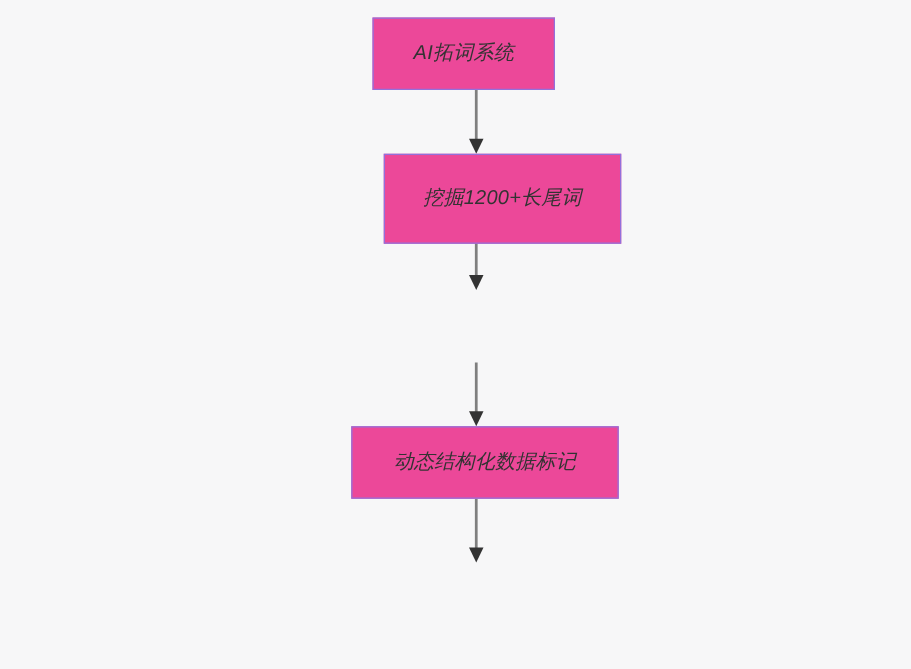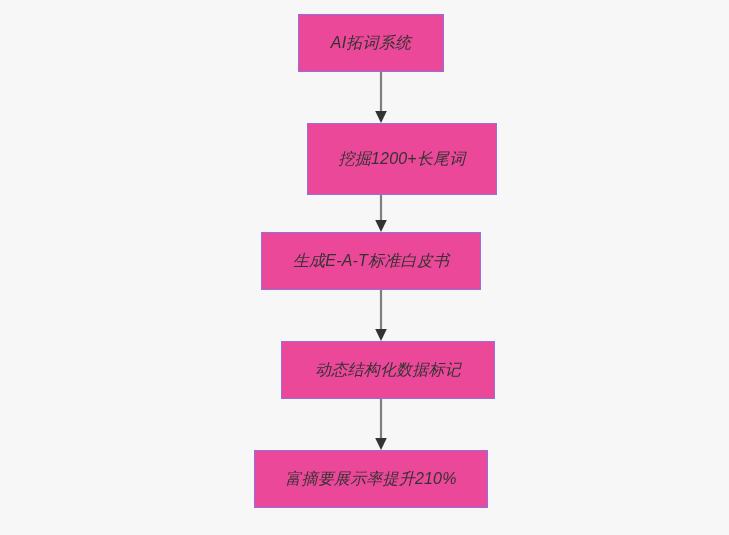--- a/index.html
+++ b/index.html
@@ -101,25 +101,19 @@
   </div>
 
   <div class="node" id="node-0">
     <span class="node-label">AI拓词系统</span>
   </div>
 
   <div class="node" id="node-1">
     <span class="node-label">挖掘1200+长尾词</span>
   </div>
 
-  <div class="node" id="node-2">
-    <span class="node-label">生成E-A-T标准白皮书</span>
-  </div>
 
   <div class="node" id="node-3">
     <span class="node-label">动态结构化数据标记</span>
   </div>
 
-  <div class="node" id="node-4">
-    <span class="node-label">富摘要展示率提升210%</span>
-  </div>
 
 </div>
 
 </body></html>

